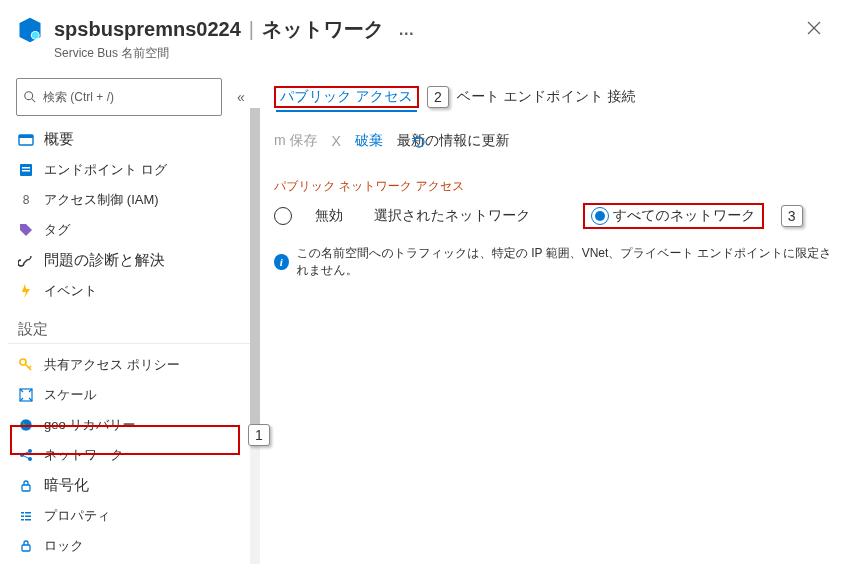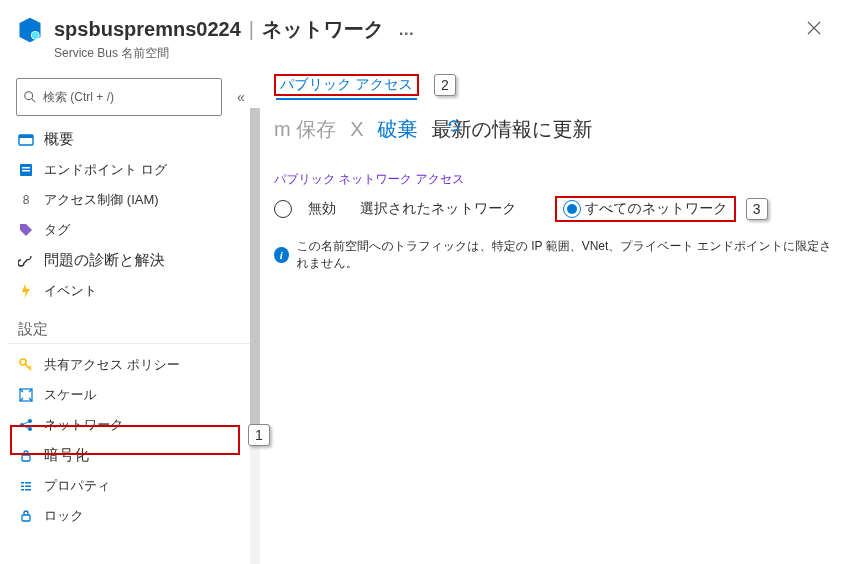--- a/index.html
+++ b/index.html
@@ -123,22 +123,22 @@
       height: 320px;
       background: #c8c6c4;
     }
     .main {
       flex: 1;
       padding: 0 16px;
     }
     .tabs {
       display: flex;
       align-items: center;
-      gap: 11px;
-      margin-top: 4px;
+      gap: 4px;
+      margin-top: 12px;
       font-size: 14px;
     }
     .tab {
       padding: 6px 4px;
       color: #323130;
       cursor: pointer;
     }
     .tab.active {
       color: #0078d4;
       border-bottom: 2px solid #0078d4;
@@ -154,40 +154,40 @@
       box-shadow: 2px 2px 3px rgba(0,0,0,0.25);
       background: #fff;
       font-size: 14px;
       margin-left: 4px;
     }
     .toolbar {
       display: flex;
       align-items: center;
       gap: 14px;
       margin-top: 20px;
-      font-size: 20px;
+      font-size: 14px;
       color: #605e5c;
     }
     .toolbar .save { color: #a19f9d; }
     .toolbar .dismiss-x { color: #a19f9d; }
     .toolbar .discard { color: #0078d4; }
     .toolbar .refresh { color: #323130; position: relative; }
     .refresh-icon {
       display: inline-flex; width: 16px; height: 16px;
       position: absolute; left: 14px; top: 2px;
     }
     .field-label {
       font-size: 12px;
-      color: #6d28d9;
+      color: #c2410c;
       margin-top: 28px;
     }
     .radio-row {
       display: flex;
       align-items: center;
-      gap: 12px;
+      gap: 19px;
       margin-top: 8px;
       font-size: 14px;
     }
     .radio {
       width: 18px; height: 18px;
       border: 1px solid #323130;
       border-radius: 50%;
       display: inline-flex;
       align-items: center; justify-content: center;
       margin-right: 4px;
@@ -334,20 +334,30 @@
       </li>
       <li class="nav-item">
         <span class="nicon">
             <svg viewBox="0 0 16 16">
               <rect x="2" y="2" width="12" height="12" fill="none" stroke="#0078d4" stroke-width="1.2"></rect>
               <path d="M5 5 L2 2 M11 5 L14 2 M5 11 L2 14 M11 11 L14 14" stroke="#0078d4" stroke-width="1.2"></path>
             </svg>
           </span>
         <span>スケール</span>
       </li>
+      <li class="nav-item">
+        <span class="nicon">
+            <svg viewBox="0 0 16 16">
+              <circle cx="8" cy="8" r="6" fill="#0078d4"></circle>
+              <circle cx="8" cy="8" r="6" fill="none" stroke="#fff" stroke-width="0.6"></circle>
+              <path d="M5 5 Q8 7 6 11" fill="#6bb700"></path>
+            </svg>
+          </span>
+        <span>geo リカバリー</span>
+      </li>
       <li class="nav-item selected">
         <span class="nicon">
             <svg viewBox="0 0 16 16">
               <circle cx="4" cy="8" r="2" fill="#0078d4"></circle>
               <circle cx="12" cy="4" r="2" fill="#0078d4"></circle>
               <circle cx="12" cy="12" r="2" fill="#0078d4"></circle>
               <path d="M4 8 L12 4 M4 8 L12 12" stroke="#0078d4" stroke-width="1"></path>
             </svg>
           </span>
         <span>ネットワーク</span>
@@ -391,20 +401,21 @@
         </div>
     </div>
   </div>
 
   <div class="main">
     <div class="tabs">
       <span class="red-box">
         <span class="tab active">パブリック アクセス</span>
       </span>
       <span class="callout">2</span>
+      <span class="tab">ベート エンドポイント 接続</span>
     </div>
 
     <div class="toolbar">
       <span class="save">
         <span>m</span>
         <span>保存</span>
       </span>
       <span class="dismiss-x">X</span>
       <span class="discard">破棄</span>
       <span class="refresh">

